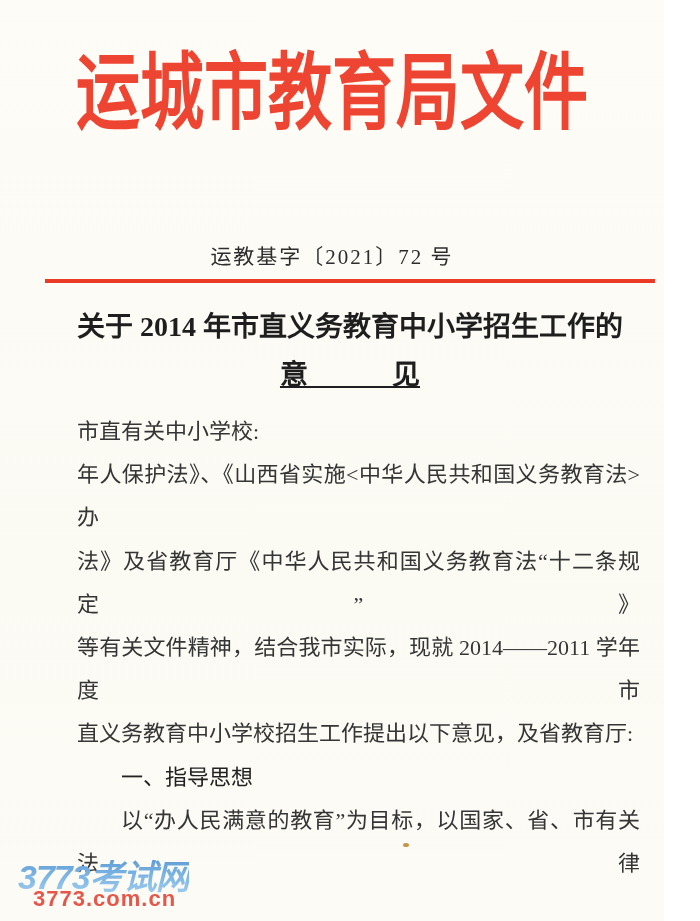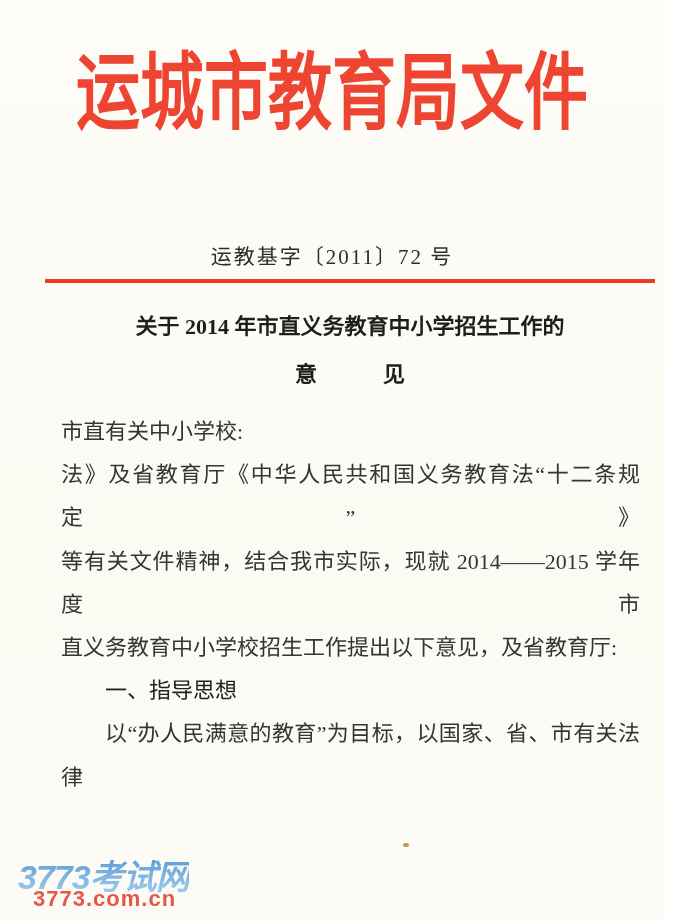--- a/index.html
+++ b/index.html
@@ -56,39 +56,41 @@
 
   
   .doc-title {
     position: absolute;
     top: 303px;
     left: 30px;
     width: 640px;
     text-align: center;
     font-weight: bold;
     color: #1e1e1e;
-    font-size: 22px;
+    font-size: 28px;
     line-height: 48px;
   }
   .doc-title .t-line2 {
     white-space: pre;
+    text-decoration: underline;
   }
 
   
   .body-block {
     position: absolute;
     top: 410px;
     left: 61px;
     width: 579px;
     font-size: 22px;
     line-height: 43.2px;
     color: #353535;
   }
   .body-line {
     white-space: nowrap;
+    margin-left: 16px;
   }
   .body-line.just {
     white-space: normal;
     text-align: justify;
     text-align-last: justify;
   }
   .body-line.indent {
     text-indent: 2em;
   }
   .body-line.heading {
@@ -137,33 +139,34 @@
     text-align: right;
   }
 </style>
 </head>
 <body>
 
 <div class="page">
 
   <div class="agency-title">运城市教育局文件</div>
 
-  <div class="doc-number">运教基字〔2011〕72 号</div>
+  <div class="doc-number">运教基字〔2021〕72 号</div>
 
   <div class="red-divider"></div>
 
   <div class="doc-title">
     <div class="t-line1">关于 2014 年市直义务教育中小学招生工作的</div>
     <div class="t-line2">意　　　见</div>
   </div>
 
   <div class="body-block">
     <div class="body-line">市直有关中小学校:</div>
+    <div class="body-line just">年人保护法》、《山西省实施&lt;中华人民共和国义务教育法&gt;办</div>
     <div class="body-line just">法》及省教育厅《中华人民共和国义务教育法“十二条规定”》</div>
-    <div class="body-line just">等有关文件精神，结合我市实际，现就 2014——2015 学年度市</div>
+    <div class="body-line just">等有关文件精神，结合我市实际，现就 2014——2011 学年度市</div>
     <div class="body-line">直义务教育中小学校招生工作提出以下意见，及省教育厅:</div>
     <div class="body-line heading indent">一、指导思想</div>
     <div class="body-line indent just">以“办人民满意的教育”为目标，以国家、省、市有关法律</div>
 
   </div>
 
   <div class="scan-speck"></div>
 
   <div class="wm-name">3773考试网</div>
 

